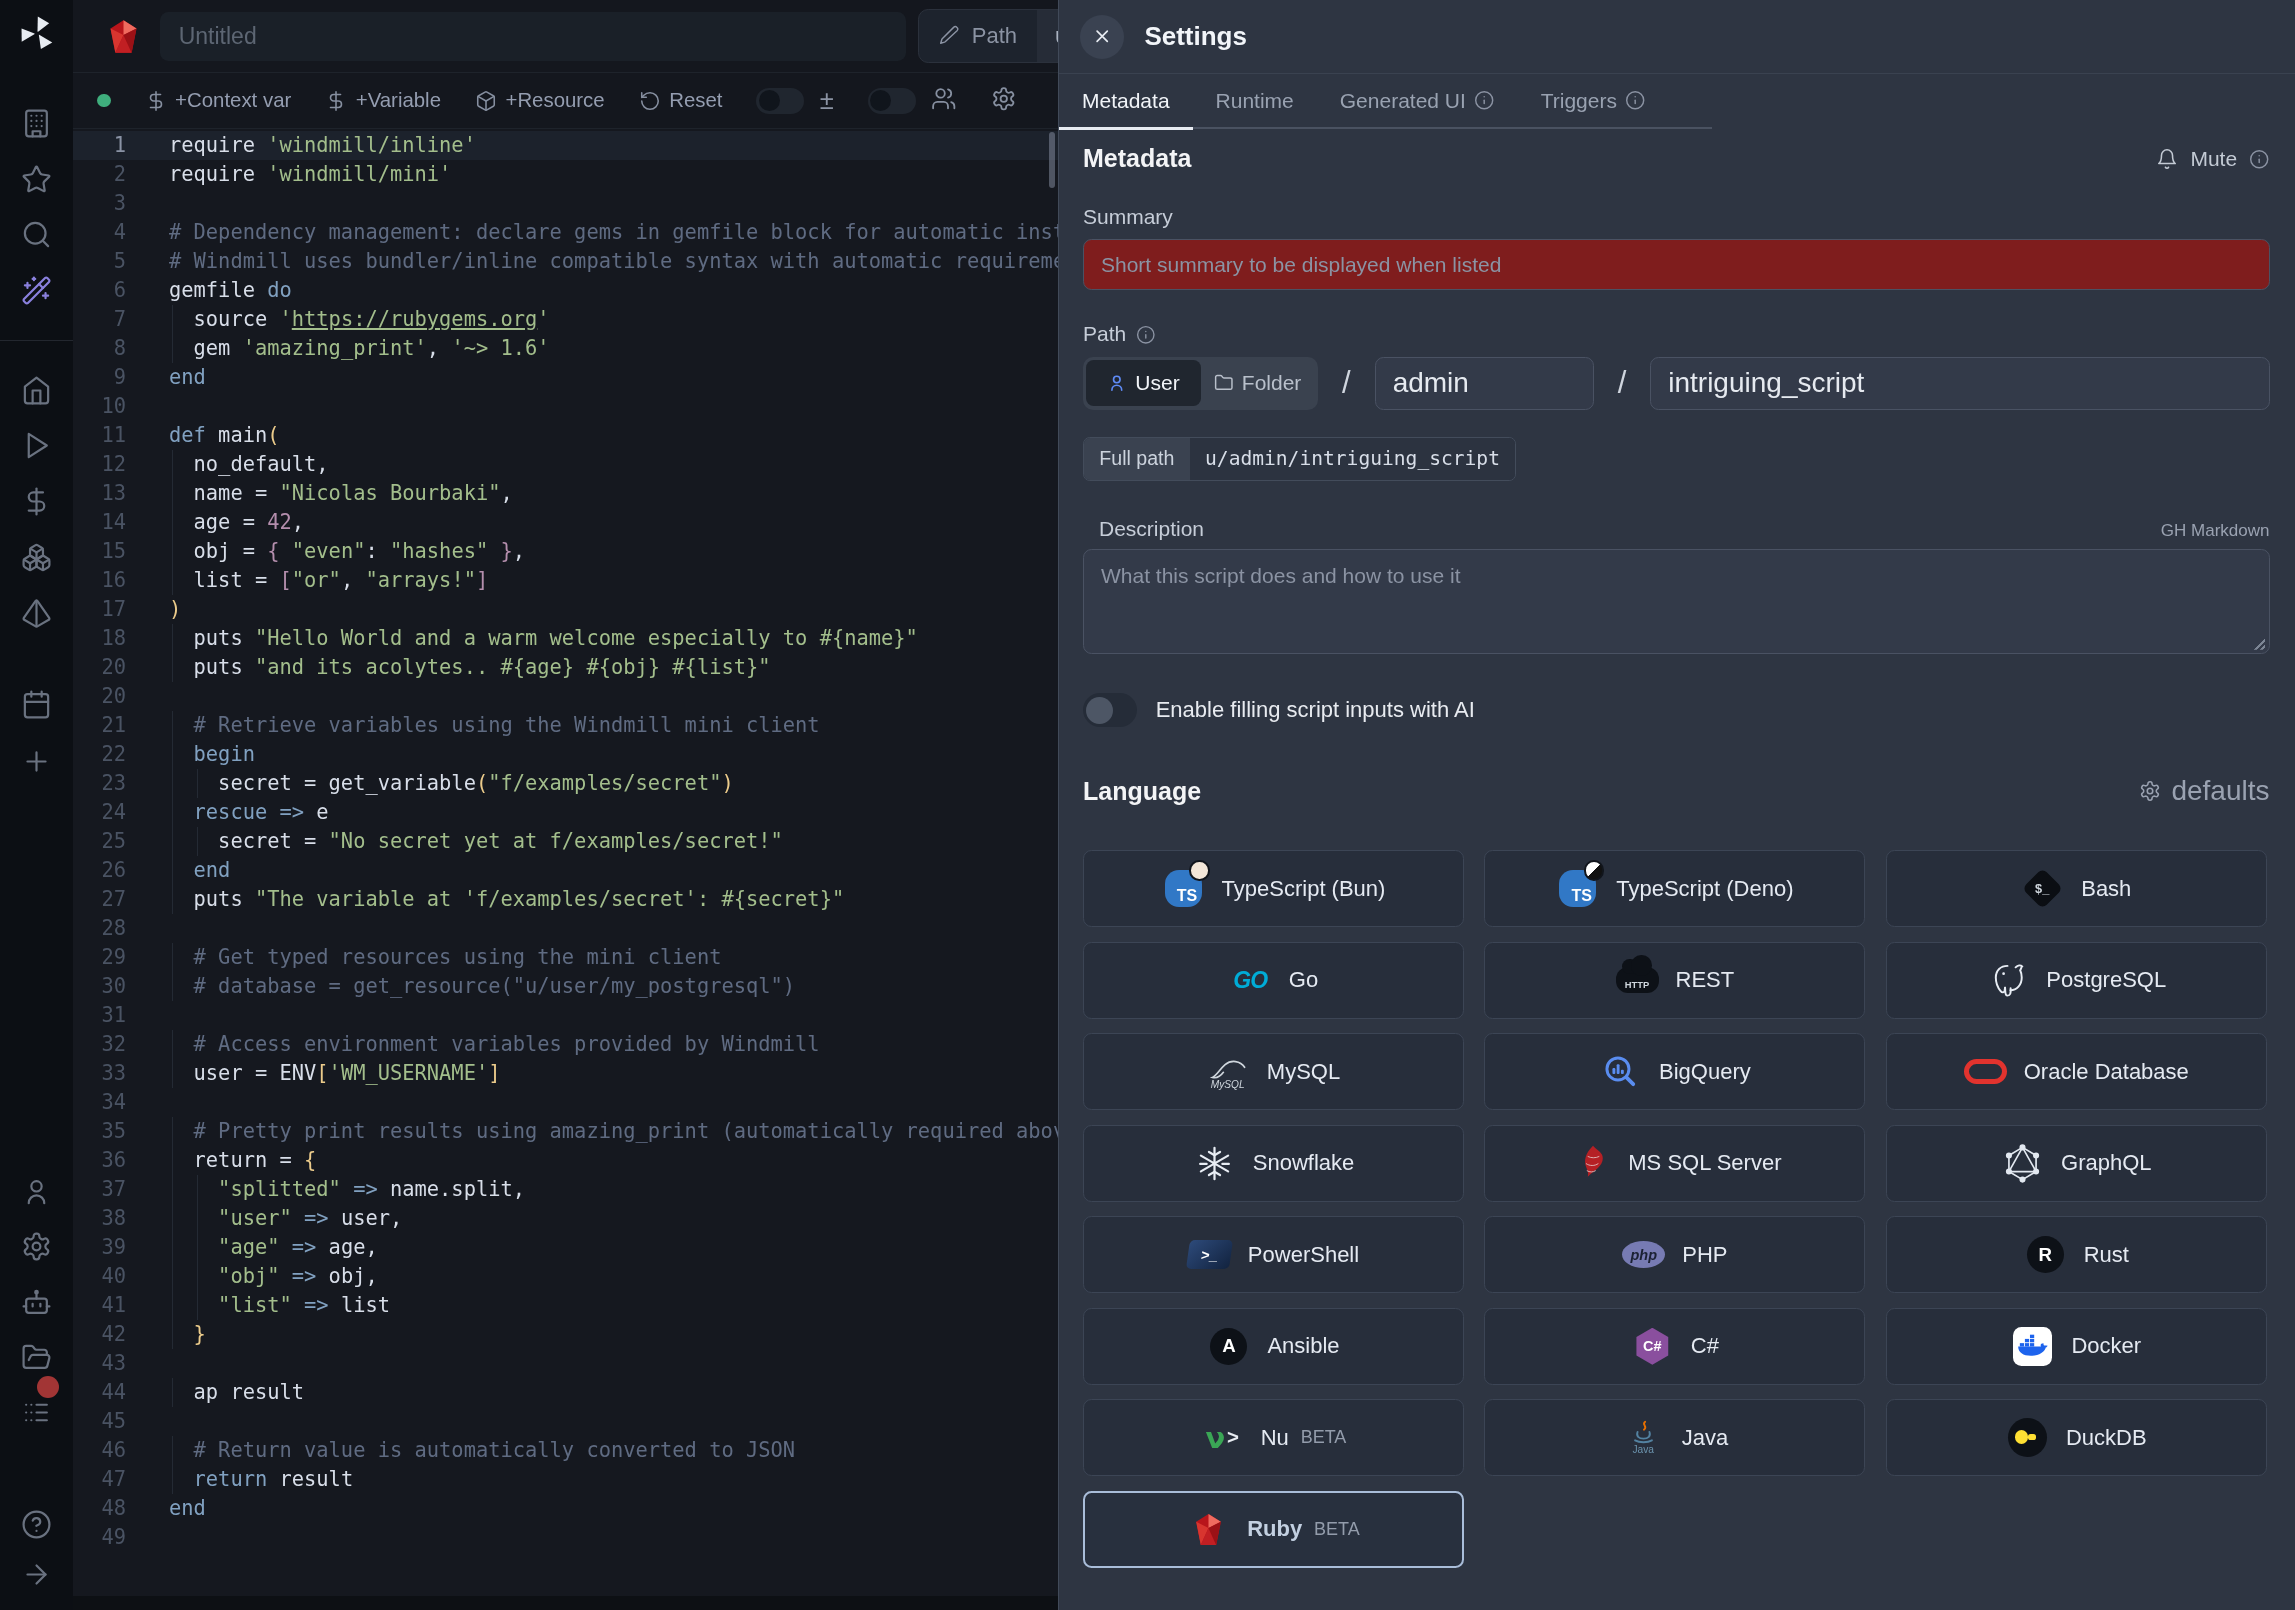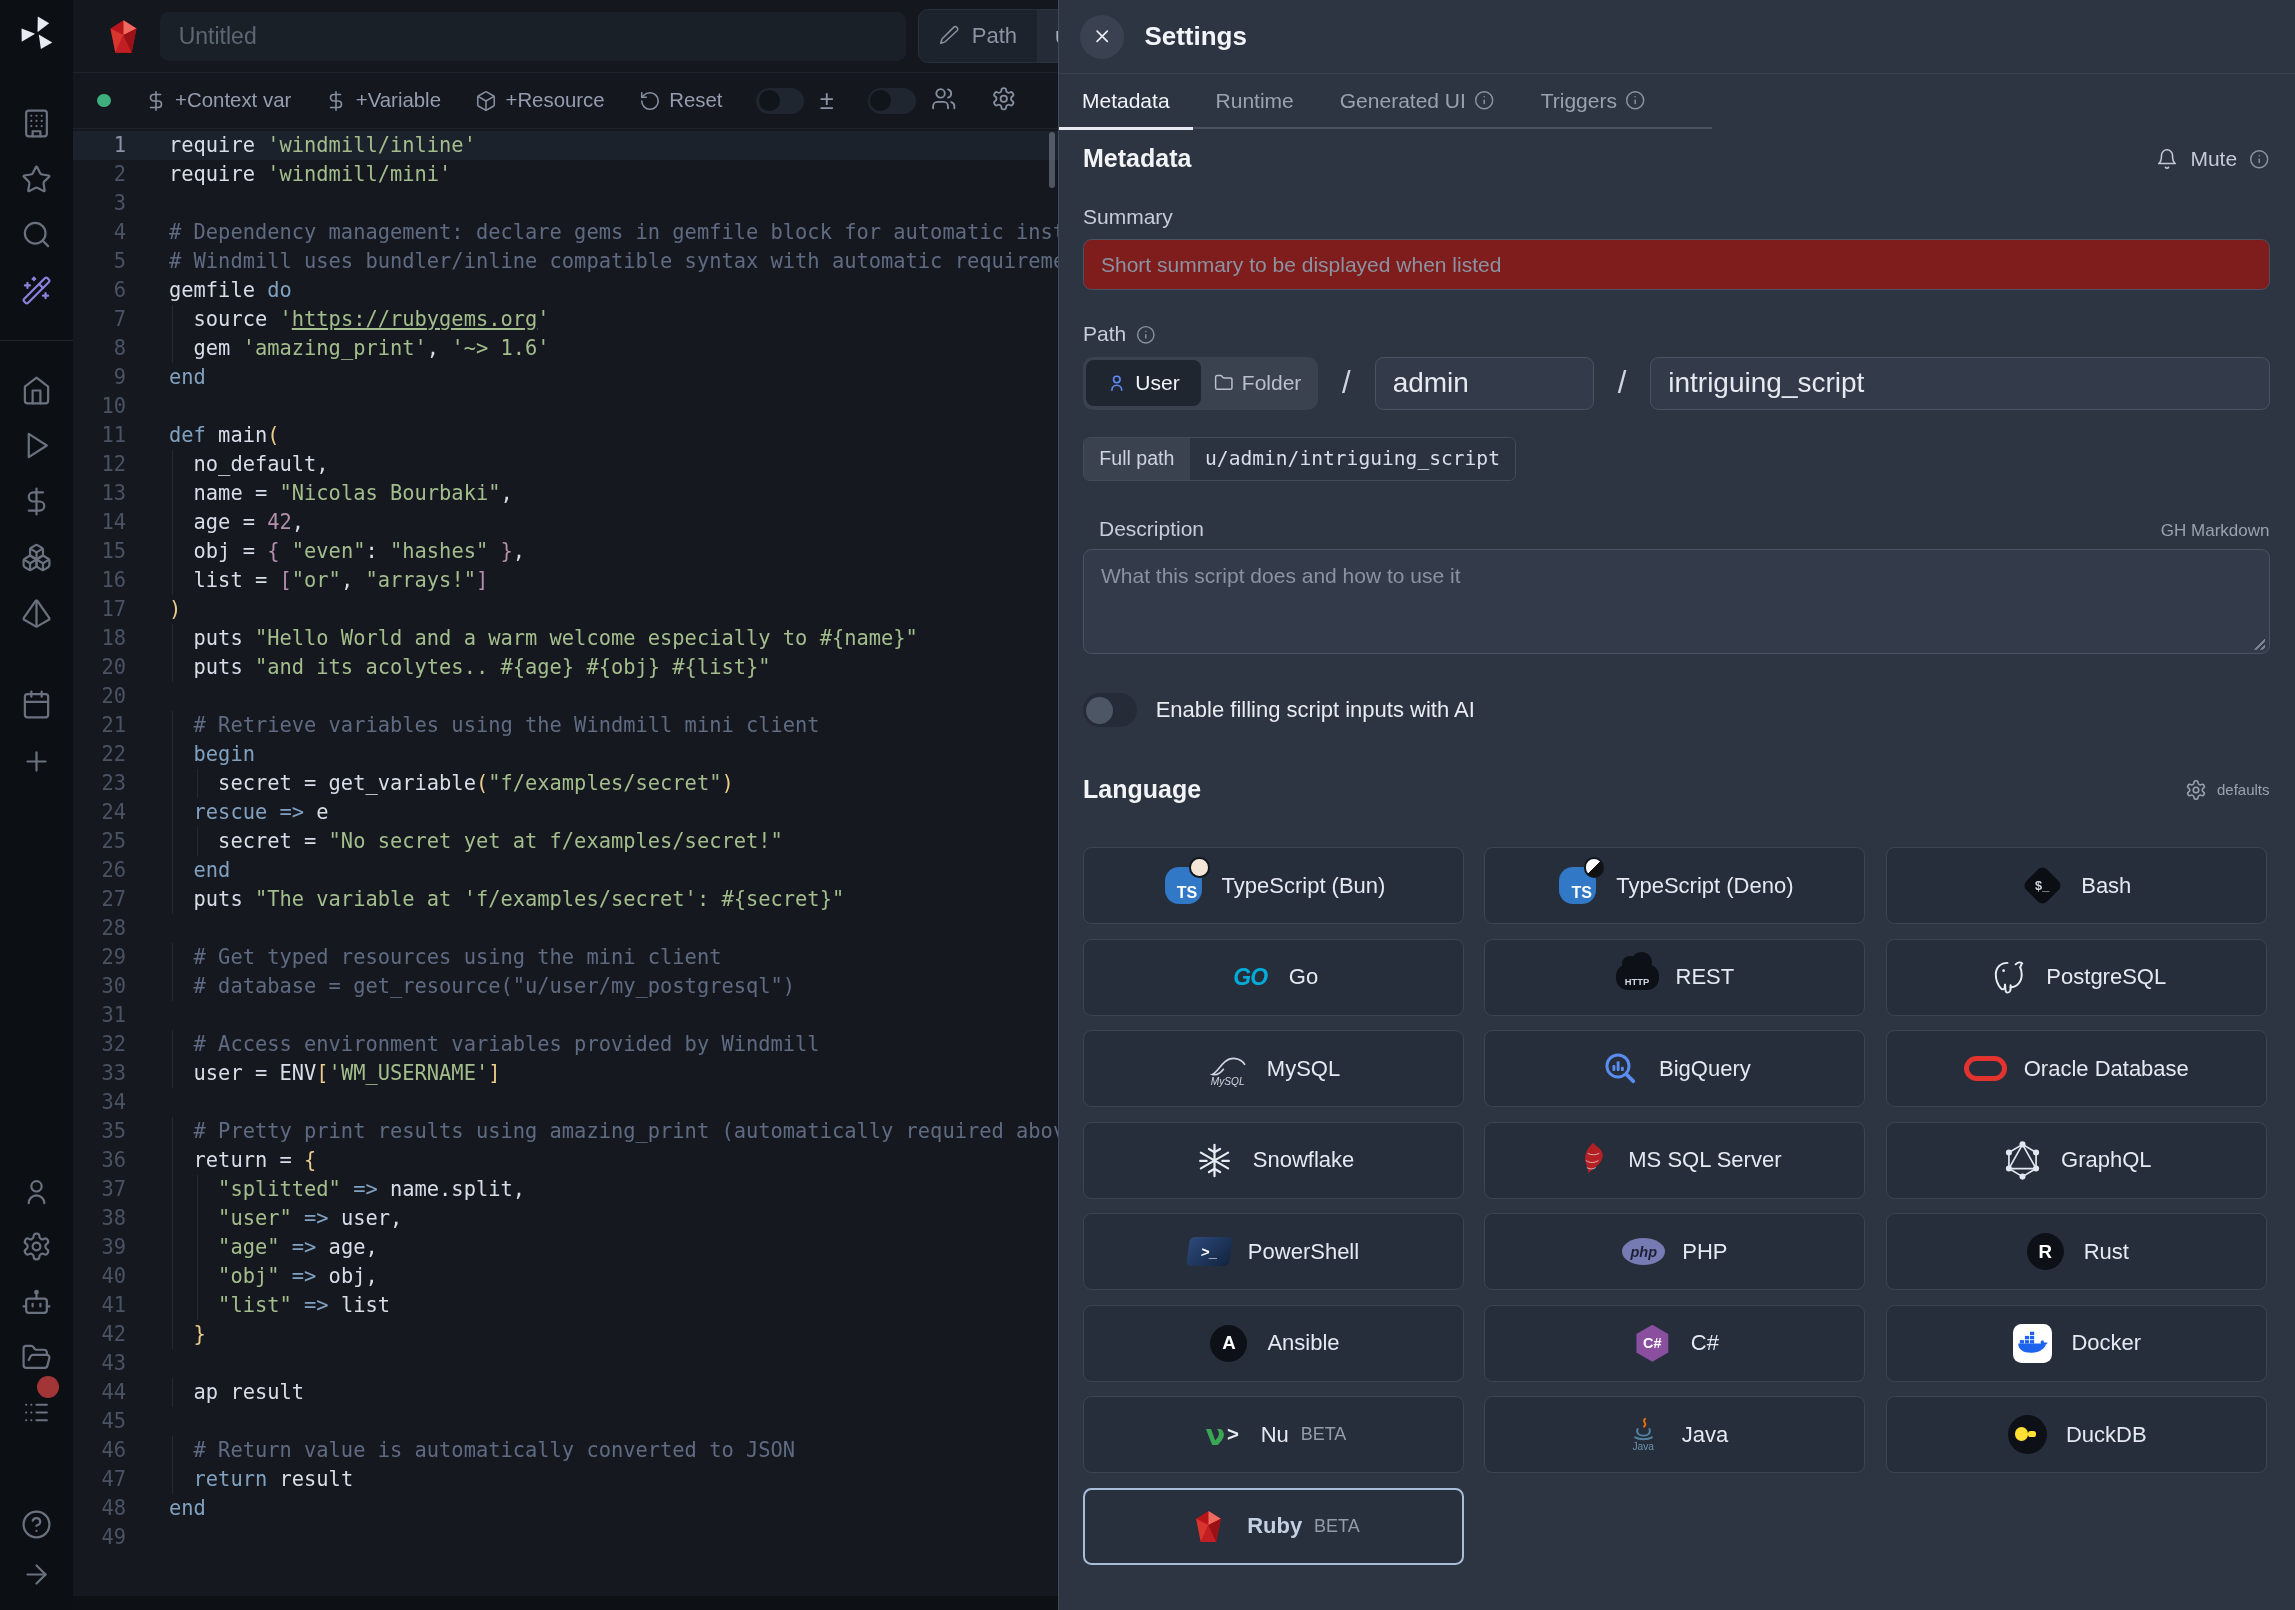--- a/index.html
+++ b/index.html
@@ -98,21 +98,21 @@
   .gh { color:#9aa2b1; font-size:17px; }
   .textarea { margin-top:8.5px; height:105px; background:#333a49; border:0.9px solid #4a5263; border-radius:8.5px; position:relative; padding:13.6px 17px; }
   .textarea span { color:#8b93a3; font-size:21px; }
   .textarea::after { content:""; position:absolute; right:3.4px; bottom:3.4px; width:13.6px; height:13.6px;
     background:repeating-linear-gradient(135deg, transparent 0 2.6px, #7c8594 2.6px 4.3px); clip-path:polygon(100% 0,100% 100%,0 100%); }
   .ai-row { display:flex; align-items:center; gap:18.7px; margin-top:39px; }
   .ai-toggle { width:54px; height:34px; border-radius:17px; background:#252c38; position:relative; }
   .ai-toggle::after { content:""; position:absolute; left:3.4px; top:3.4px; width:27px; height:27px; border-radius:50%; background:#4d5665; }
   .ai-lbl { color:#e8ebf0; font-size:22px; }
   .lang-head { margin-top:48px; }
-  .defaults { display:flex; align-items:center; gap:10.2px; color:#9aa2b1; font-size:15px; }
+  .defaults { display:flex; align-items:center; gap:10.2px; color:#9aa2b1; font-size:28px; }
   .defaults svg { width:22px; height:22px; }
   .grid { margin-top:43px; display:grid; grid-template-columns:repeat(3, 381px); gap:14.5px 20.4px; }
   .card { height:77px; background:#272e3b; border:1.7px solid #3c4555; border-radius:8.5px;
     display:flex; align-items:center; justify-content:center; gap:17px; }
   .card.selected { border:2.6px solid #a9bdd9; background:#28303e; }
   .card .clabel { color:#e5eaf2; font-size:22px; font-weight:500; white-space:nowrap; }
   .card.selected .clabel { color:#c3d0e1; font-weight:700; }
   .card .beta { color:#939cab; font-size:18px; margin-left:-5.1px; }
   .licon { width:43px; height:43px; display:flex; align-items:center; justify-content:center; position:relative; flex:0 0 43px; }
 

